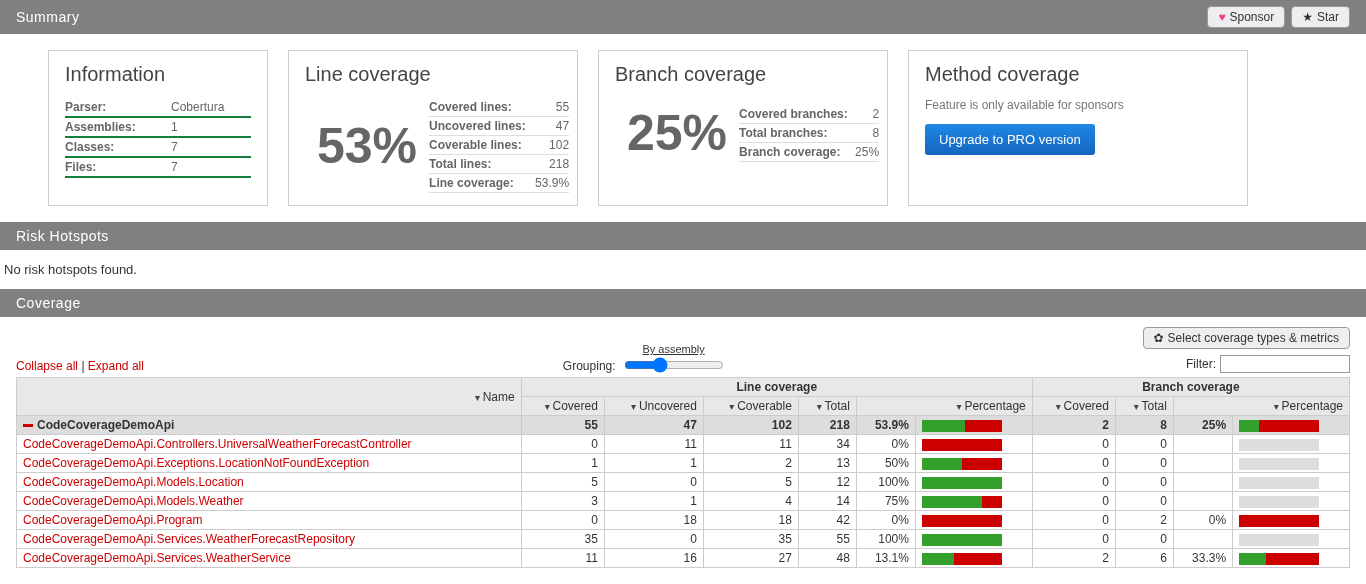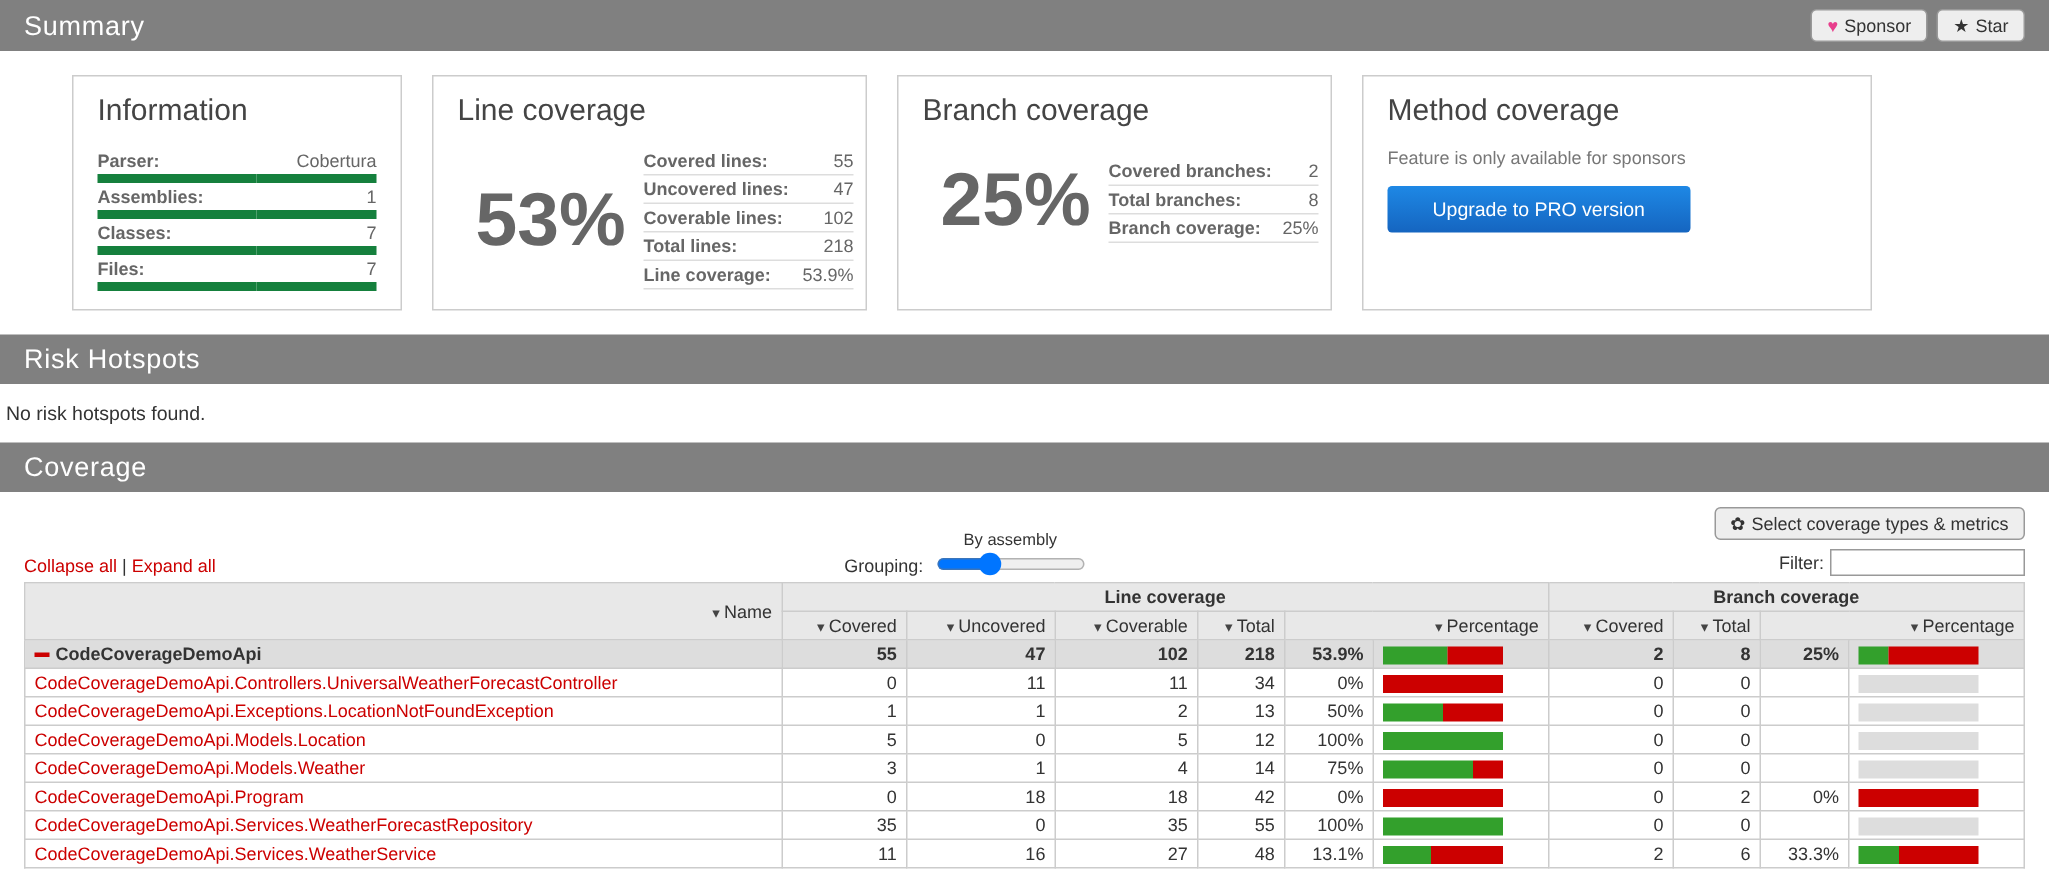--- a/index.html
+++ b/index.html
@@ -1,45 +1,45 @@
 <!DOCTYPE html>
 <html><head>
 <meta charset="utf-8">
 <style>
 * { box-sizing: border-box; margin: 0; padding: 0; }
 body { font-family: Arial, Helvetica, sans-serif; font-size: 13px; color: #333; width: 1366px; background: #fff; }
 .bar { background: #808080; color: #fff; padding: 6px 16px; display: flex; align-items: center; justify-content: space-between; }
-.bar h1 { font-family: "Century Gothic", "Segoe UI Light", Arial, sans-serif; font-weight: 300; font-size: 18px; letter-spacing: 0.5px; }
+.bar h1 { font-family: "Century Gothic", "Segoe UI Light", Arial, sans-serif; font-weight: 300; font-size: 14px; letter-spacing: 0.5px; }
 .btn { background: #eee; border: 1px solid #999; border-radius: 4px; padding: 3px 10px; font-size: 12px; cursor: pointer; display: inline-flex; align-items: center; gap: 4px; color: #333; }
 .btn-row { display: flex; gap: 6px; }
 .heart { color: #e83e8c; }
 .cards { display: flex; gap: 20px; padding: 16px; }
 .card { border: 1px solid #ccc; padding: 12px 16px; flex: 0 0 auto; background: #fff; }
 .card.info { width: 220px; margin-left: 32px; }
 .card.line { width: 290px; }
 .card.branch { width: 290px; }
 .card.method { width: 340px; }
 .card h2 { font-family: "Century Gothic", "Segoe UI Light", Arial, sans-serif; font-weight: 300; font-size: 20px; color: #444; margin-bottom: 12px; }
 .kv-table { width: 100%; font-size: 12px; border-collapse: collapse; }
-.kv-table td { padding: 2px 0; border-bottom: 6px solid #15803d; }
+.kv-table td { padding: 2px 0; border-bottom: 2px solid #15803d; }
 .kv-table td.k { font-weight: bold; color: #666; }
-.kv-table td.v { text-align: right; color: #666; }
+.kv-table td.v { text-align: left; color: #666; }
 .cov-body { display: flex; gap: 12px; align-items: center; }
 .tick { width: 6px; height: 70px; background: #33a02c; display: inline-block; }
 .bigpct { font-size: 50px; font-weight: bold; color: #666; line-height: 1; }
 .sub-kv { font-size: 12px; color: #666; }
 .sub-kv .row { display: flex; justify-content: space-between; border-bottom: 1px solid #ddd; padding: 2px 0; min-width: 140px; }
 .sub-kv .row .k { font-weight: bold; }
 .sponsor-text { color: #777; font-size: 12px; margin-bottom: 12px; }
-.upgrade-btn { background: linear-gradient(#1e88e5, #1565c0); color: #fff; border: none; border-radius: 3px; padding: 8px 30px; font-size: 13px; cursor: pointer; }
+.upgrade-btn { background: linear-gradient(#1e88e5, #1565c0); color: #fff; border: none; border-radius: 3px; padding: 8px 14px; font-size: 13px; cursor: pointer; }
 .section-body { padding: 12px 4px; font-size: 13px; }
 .controls-row { display: flex; align-items: flex-end; justify-content: space-between; padding: 10px 16px 0; font-size: 12px; gap: 20px; }
 .controls-left a { color: #c00; text-decoration: none; cursor: pointer; }
 .controls-center { display: flex; align-items: flex-end; gap: 8px; flex: 1; justify-content: center; }
-.slider-wrap { display: flex; flex-direction: column; align-items: center; }
+.slider-wrap { display: flex; flex-direction: column; align-items: center; text-decoration: underline; }
 .slider-label { font-size: 11px; margin-bottom: 2px; }
 input[type=range] { width: 100px; }
 .controls-right { display: flex; flex-direction: column; align-items: flex-end; gap: 6px; }
 .filter-row { display: flex; align-items: center; gap: 4px; font-size: 12px; }
 .filter-row input { width: 130px; border: 1px solid #999; height: 18px; }
 .cov-table-wrap { padding: 4px 16px 12px; }
 table.cov { width: 100%; border-collapse: collapse; font-size: 12px; }
 table.cov th, table.cov td { border: 1px solid #ccc; padding: 2px 6px; }
 table.cov th { background: #e8e8e8; font-weight: normal; }
 table.cov th.group { text-align: center; font-weight: bold; }

